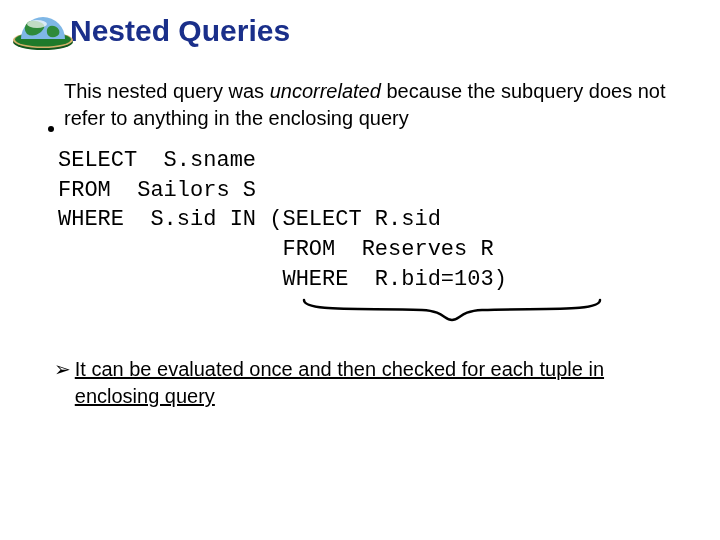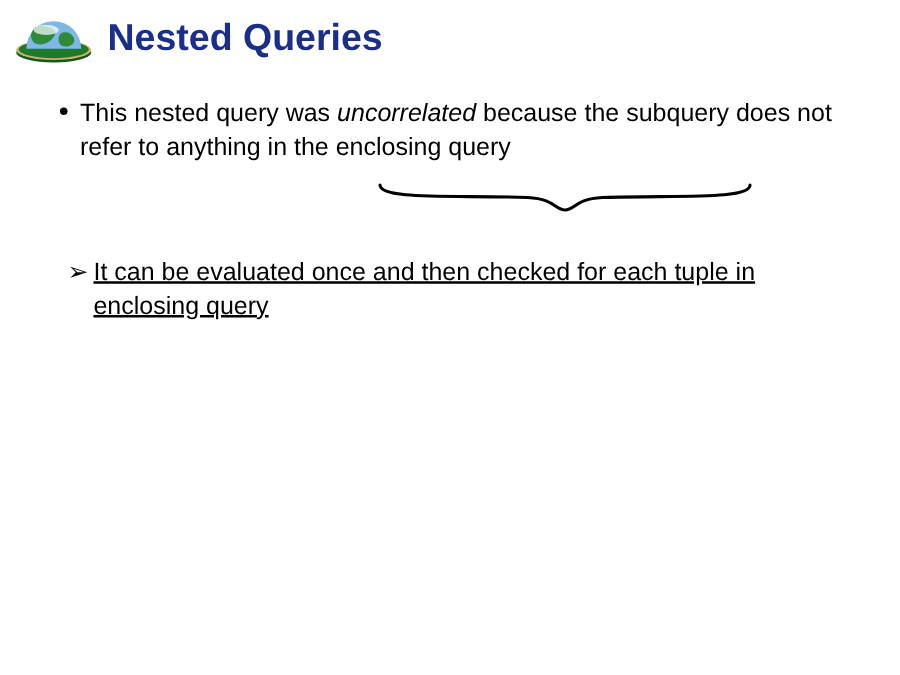--- a/index.html
+++ b/index.html
@@ -23,25 +23,25 @@
     position: absolute;
     left: 8px;
     top: 8px;
     width: 70px;
     height: 44px;
   }
   .title {
     font-family: "Comic Sans MS", "Comic Sans", cursive, Verdana, sans-serif;
     color: #1a2f8a;
     font-size: 30px;
-    margin: 0 0 30px 46px;
+    margin: 0 0 30px 30px;
   }
   .bullet-row {
     display: flex;
-    align-items: flex-start;
+    align-items: flex-end;
     font-size: 20px;
     line-height: 1.35;
     margin: 0 0 14px 8px;
   }
   .bullet-dot {
     flex: 0 0 auto;
     margin-right: 10px;
     margin-top: 8px;
     width: 6px;
     height: 6px;
@@ -101,20 +101,25 @@
 
   <h1 class="title">Nested Queries</h1>
 
   <div class="bullet-row">
     <div class="bullet-dot"></div>
     <div class="bullet-text">
       <span>This nested query was </span><span class="italic">uncorrelated</span><span> because the subquery does not refer to anything in the enclosing query</span>
     </div>
   </div>
 
+  <div class="code-block"><span>SELECT  S.sname</span>
+<span>FROM  Sailors S</span>
+<span>WHERE  S.sid IN (SELECT R.sid</span>
+<span>                 FROM  Reserves R</span>
+<span>                 WHERE  R.bid=103)</span></div>
 
   <svg class="brace-wrap" viewBox="0 0 300 26" preserveAspectRatio="none">
     <path d="M2 2
              C 2 14, 60 10, 120 12
              C 142 13, 142 22, 150 22
              C 158 22, 158 13, 180 12
              C 240 10, 298 14, 298 2" fill="none" stroke="#000" stroke-width="2.5" stroke-linecap="round"></path>
   </svg>
 
   <div class="arrow-row">

